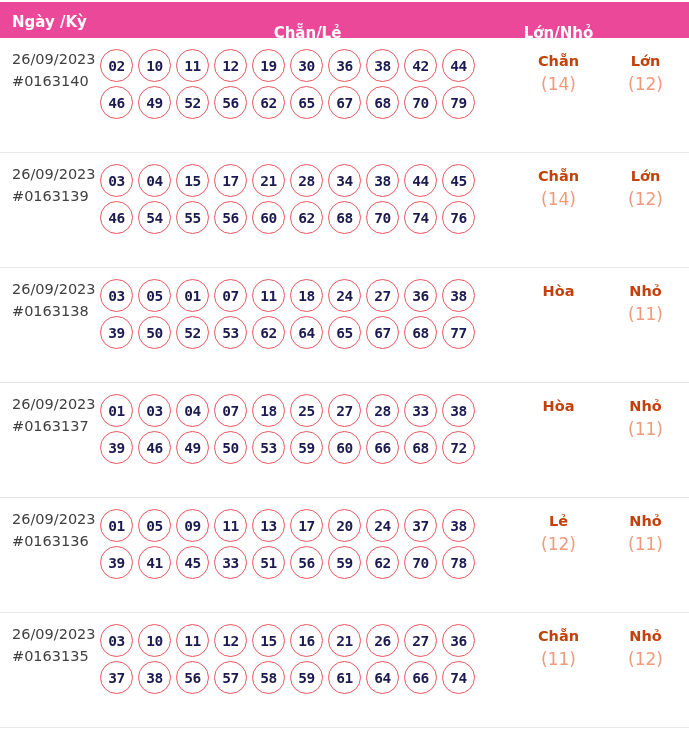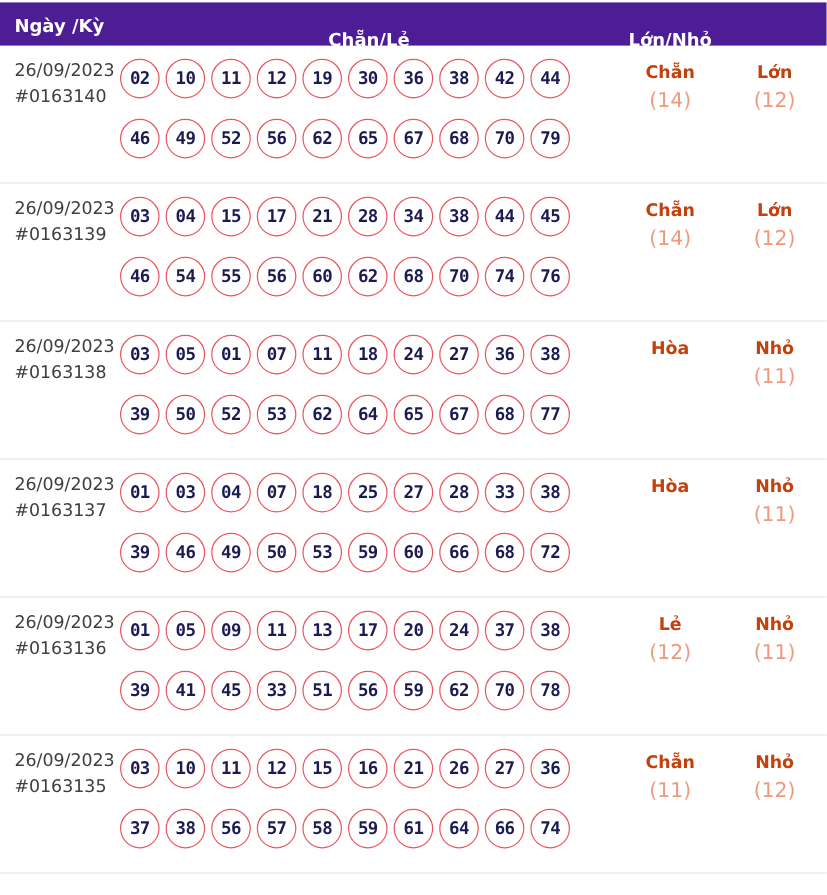--- a/index.html
+++ b/index.html
@@ -15,21 +15,21 @@
     box-sizing: border-box;
     background: #ffffff;
     overflow: hidden;
   }
   .grid-cols {
     display: grid;
     grid-template-columns: 100px 415px 87px 87px;
   }
   .header {
     height: 36px;
-    background: #4c1d95;
+    background: #ec4899;
     color: #ffffff;
     font-weight: bold;
     font-size: 15px;
     align-items: center;
   }
   .h-cell.c-date { padding-left: 12px; }
   .h-cell.c-val  { text-align: center; margin-top: 22px; }
   .row {
     height: 115px;
     box-sizing: border-box;
@@ -38,21 +38,21 @@
   .date-cell {
     padding: 10px 0 0 12px;
     font-size: 14.5px;
     line-height: 22px;
     color: #404040;
   }
   .nums-cell {
     padding-top: 11px;
     display: flex;
     flex-direction: column;
-    gap: 17px;
+    gap: 4px;
   }
   .num-line {
     display: flex;
     gap: 5px;
   }
   .ball {
     width: 33px;
     height: 33px;
     box-sizing: border-box;
     border: 1.5px solid #e8565f;

